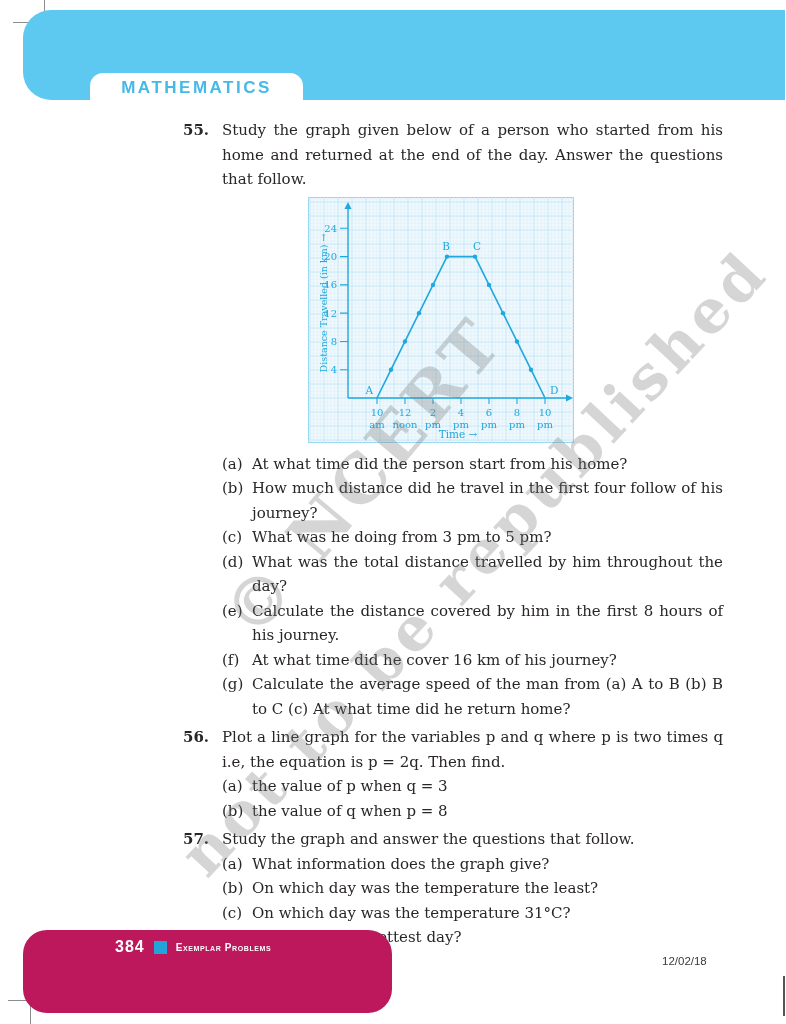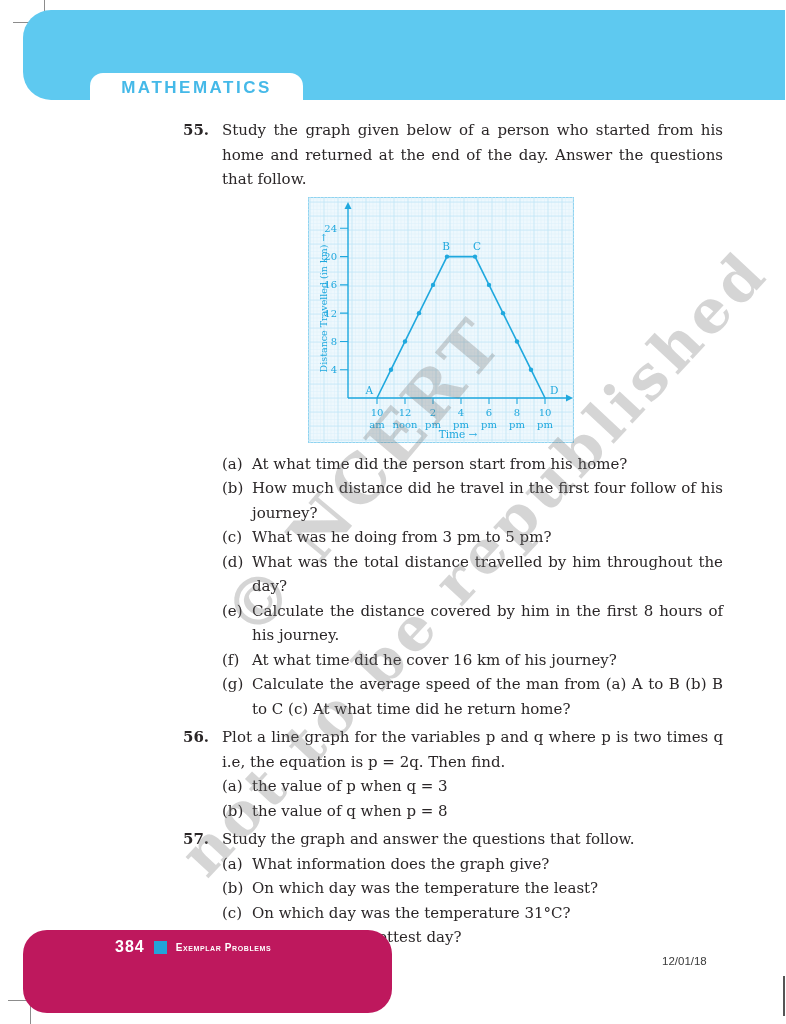--- a/index.html
+++ b/index.html
@@ -211,13 +211,13 @@
 <div class="wm wm2">not to be republished</div>
 
 <div class="footer-band">
   <div class="footer-row">
     <span class="page-num">384</span>
     <span class="footer-square"></span>
     <span class="book-title">Exemplar Problems</span>
   </div>
 </div>
 
-<div class="date-stamp">12/01/18</div>
+<div class="date-stamp">12/02/18</div>
 
 </body></html>

